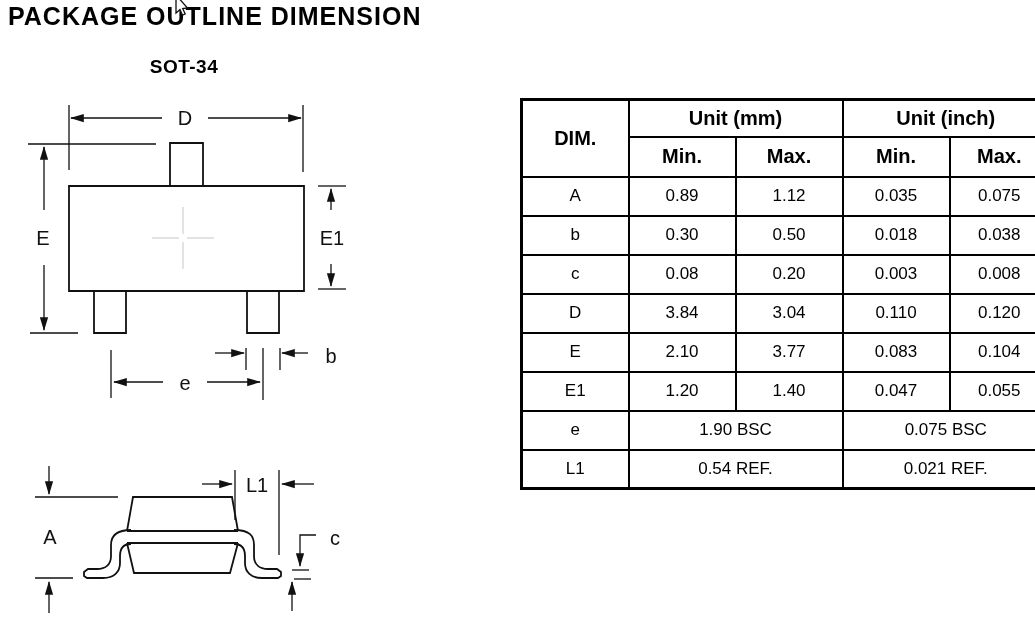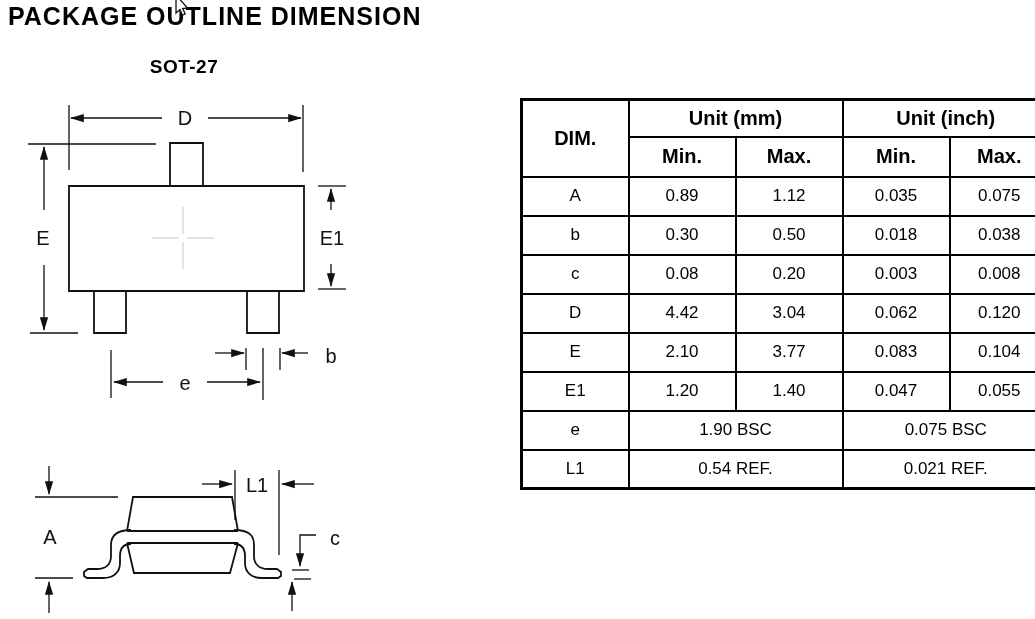--- a/index.html
+++ b/index.html
@@ -24,21 +24,21 @@
 <body>
 
 <div class="stage">
 
   <div class="page-title">PACKAGE OUTLINE DIMENSION</div>
 
   <svg class="cursor-svg" width="30" height="18" viewBox="0 0 30 18">
     <path d="M10,-5 L10,13 L14,9.5 L16.5,15.2 L19.2,14 L16.7,8.5 L21.5,8 Z" fill="#fff" stroke="#111" stroke-width="1.3"></path>
   </svg>
 
-  <div class="pkg-name">SOT-27</div>
+  <div class="pkg-name">SOT-34</div>
 
   <svg class="drawing-svg" width="360" height="534" viewBox="0 85 360 534">
     <defs>
       <marker id="ar" viewBox="0 0 10 8" refX="9.3" refY="4" markerWidth="14" markerHeight="11" orient="auto" markerUnits="userSpaceOnUse">
         <path d="M0,1 L10,4 L0,7 Z" fill="#111"></path>
       </marker>
     </defs>
 
     <g fill="none" stroke="#111" stroke-width="1.8">
 
@@ -165,23 +165,23 @@
     </tr>
     <tr class="drow">
       <td>c</td>
       <td>0.08</td>
       <td>0.20</td>
       <td>0.003</td>
       <td>0.008</td>
     </tr>
     <tr class="drow">
       <td>D</td>
-      <td>4.42</td>
+      <td>3.84</td>
       <td>3.04</td>
-      <td>0.062</td>
+      <td>0.110</td>
       <td>0.120</td>
     </tr>
     <tr class="drow">
       <td>E</td>
       <td>2.10</td>
       <td>3.77</td>
       <td>0.083</td>
       <td>0.104</td>
     </tr>
     <tr class="drow">

